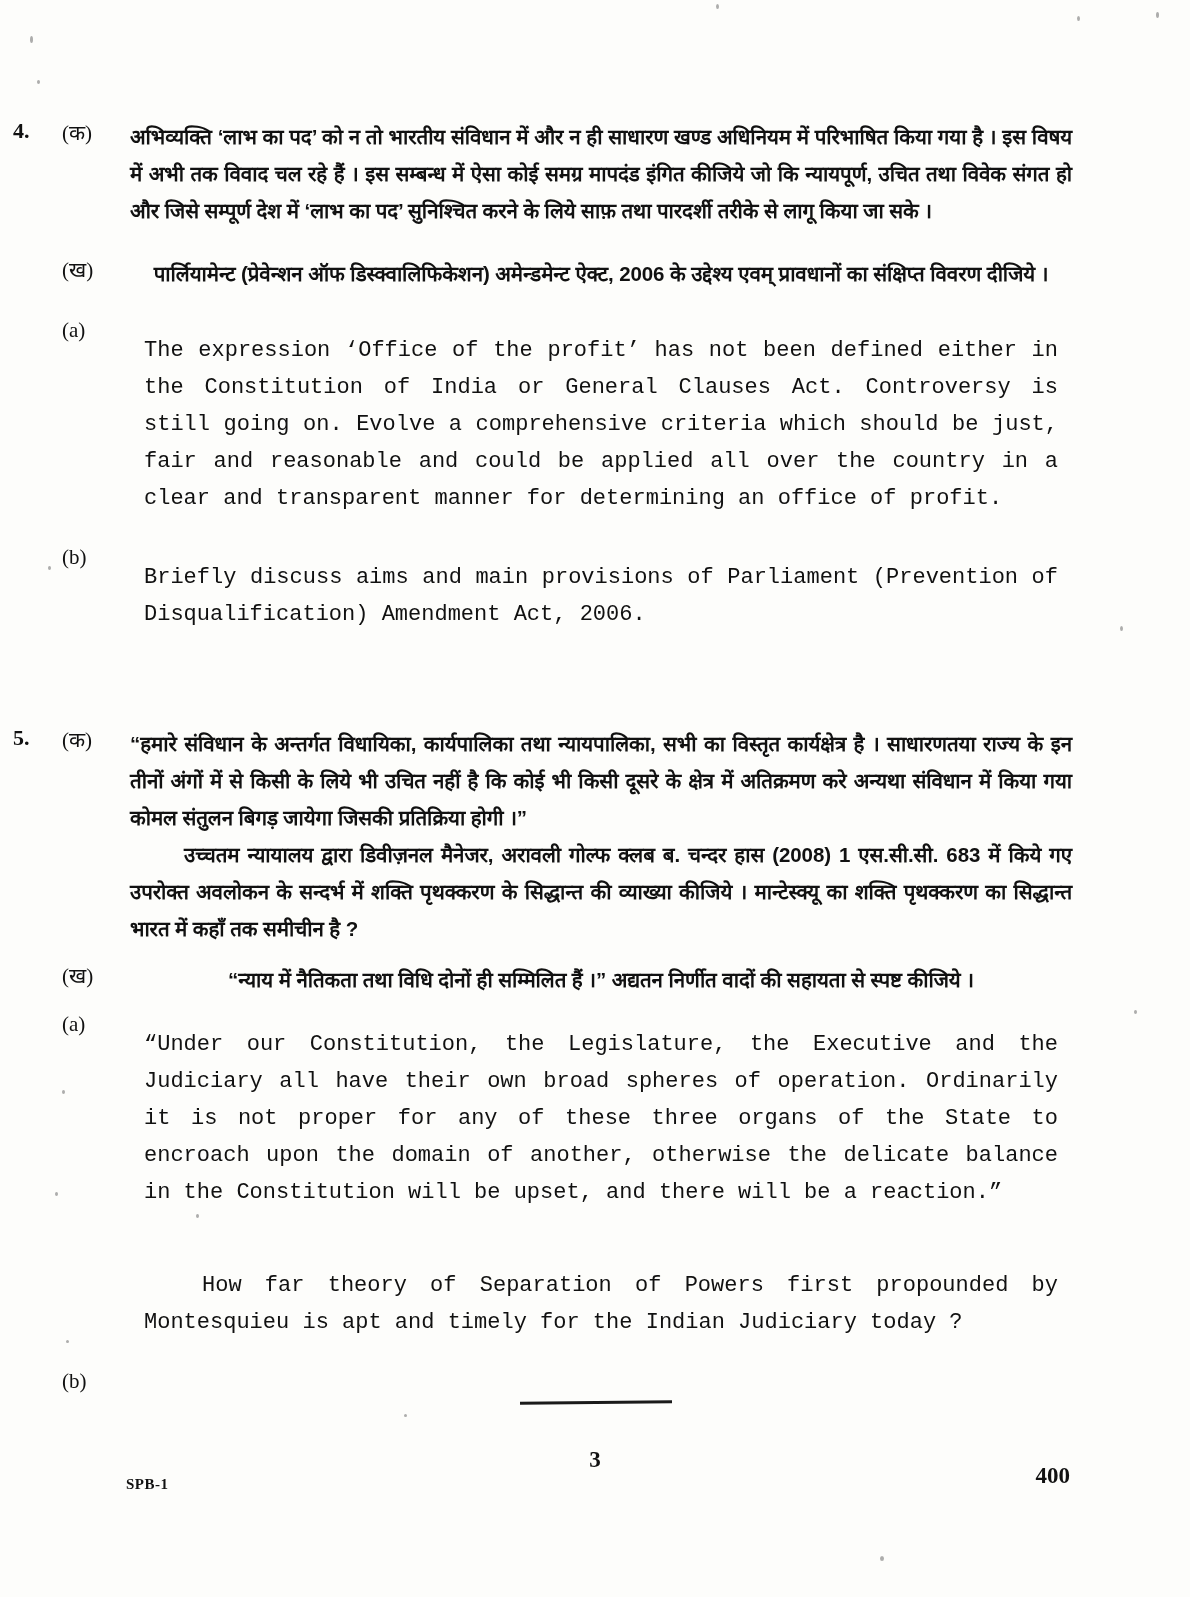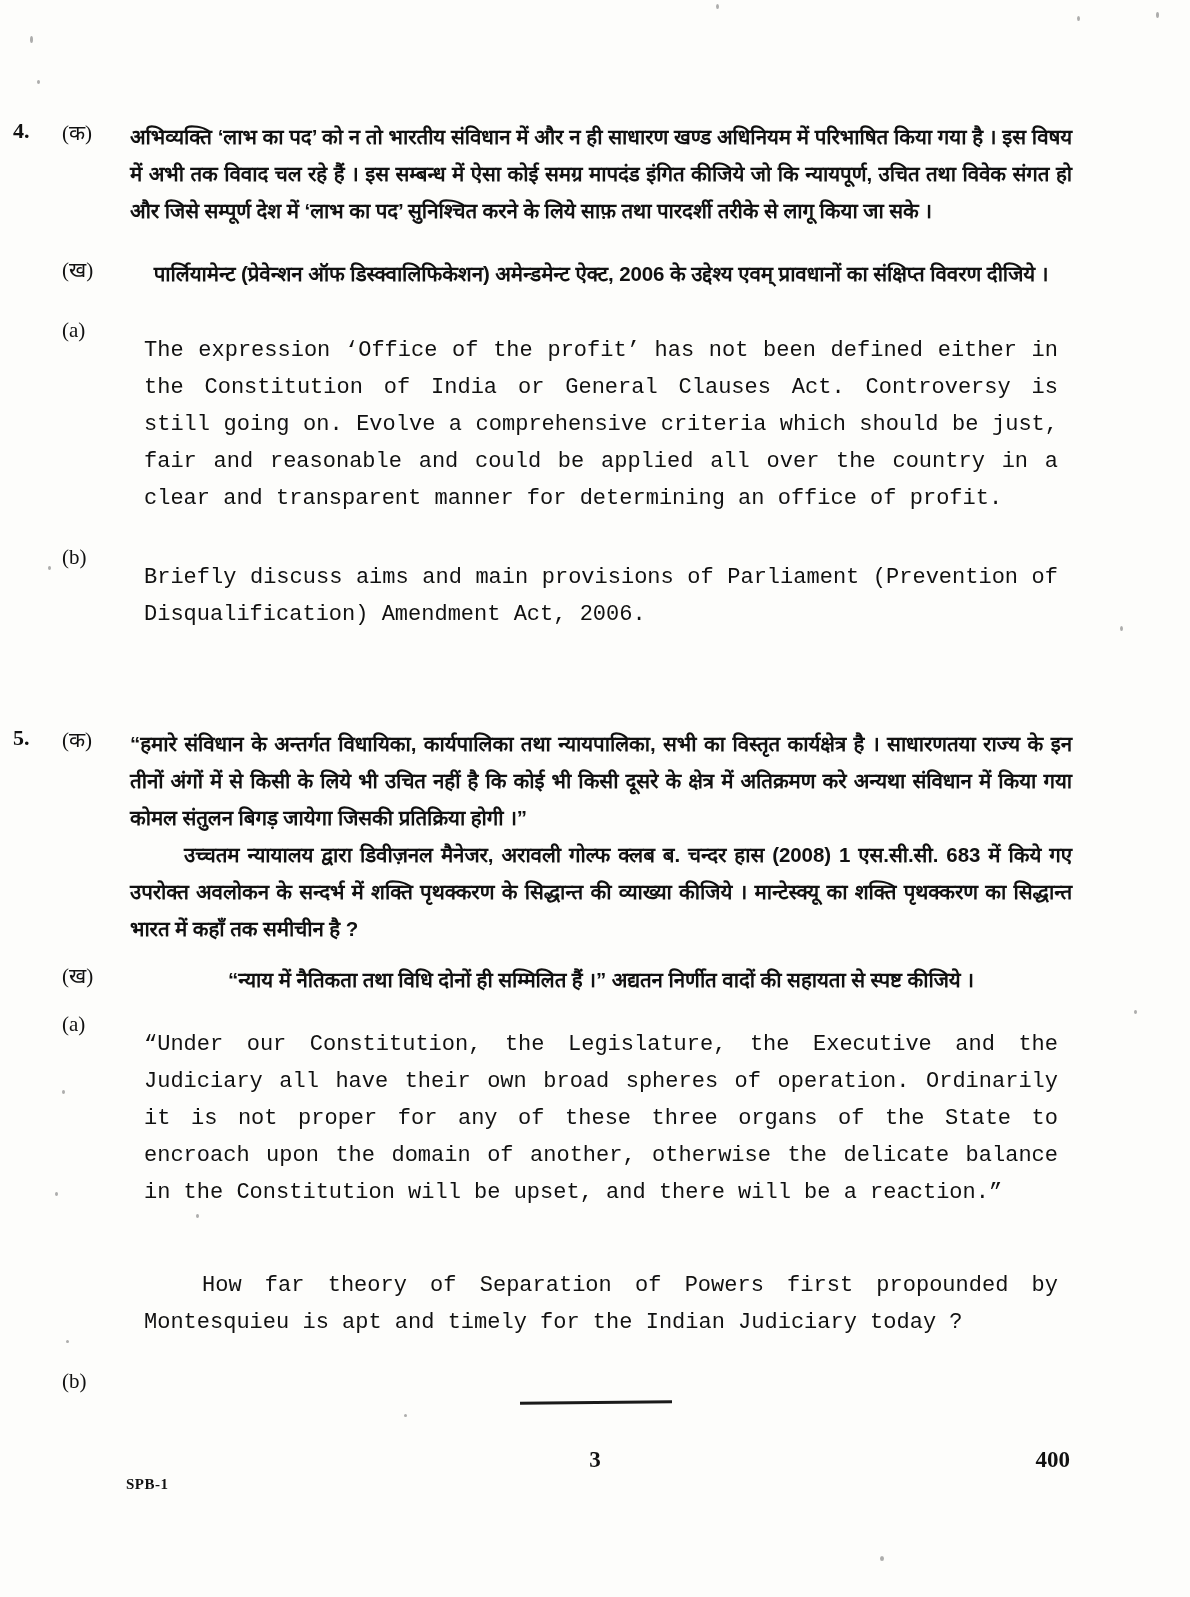--- a/index.html
+++ b/index.html
@@ -135,21 +135,21 @@
     right: 0;
     top: 6px;
     text-align: center;
     font-family: "Liberation Serif", "DejaVu Serif", serif;
     font-weight: bold;
     font-size: 23px;
   }
   .footer-right {
     position: absolute;
     right: 120px;
-    top: 6px;
+    top: 22px;
     font-family: "Liberation Serif", "DejaVu Serif", serif;
     font-weight: bold;
     font-size: 23px;
   }
   .top-pad { height: 118px; }
 </style>
 </head>
 <body>
 
 <div class="page">

